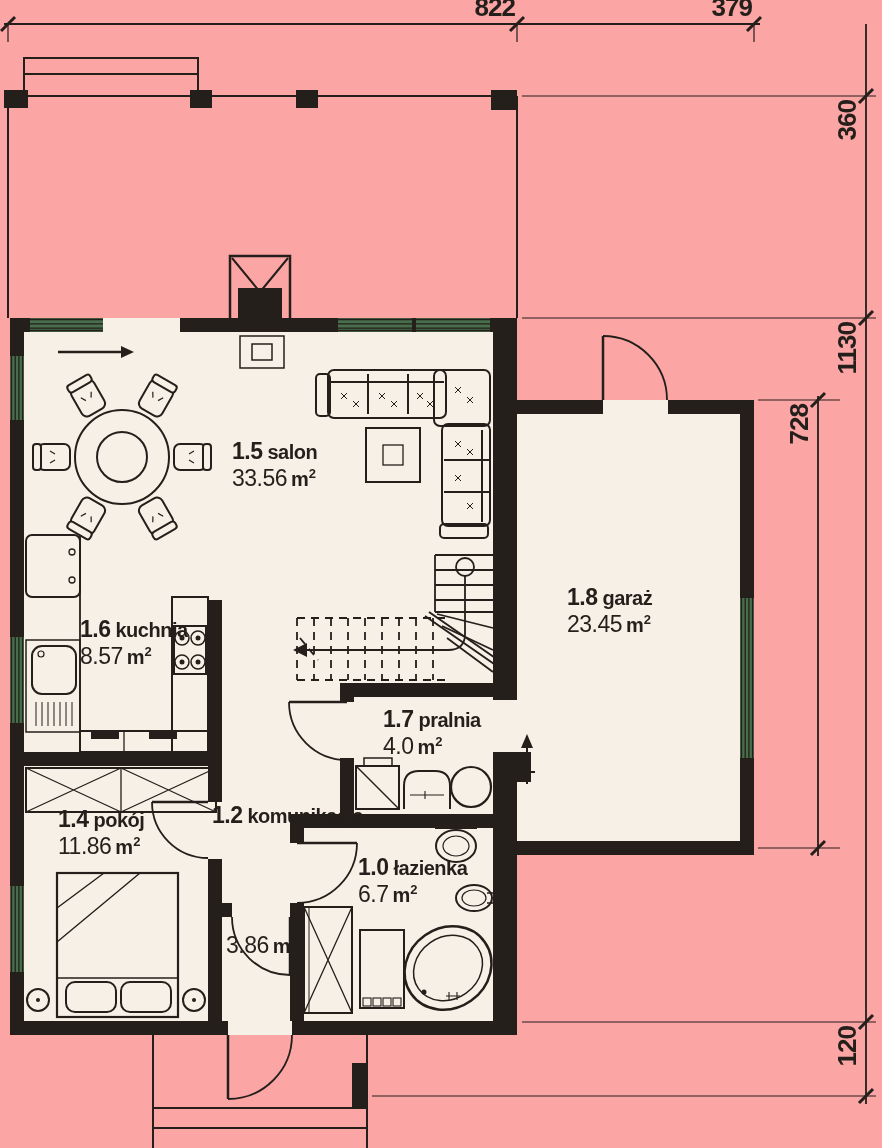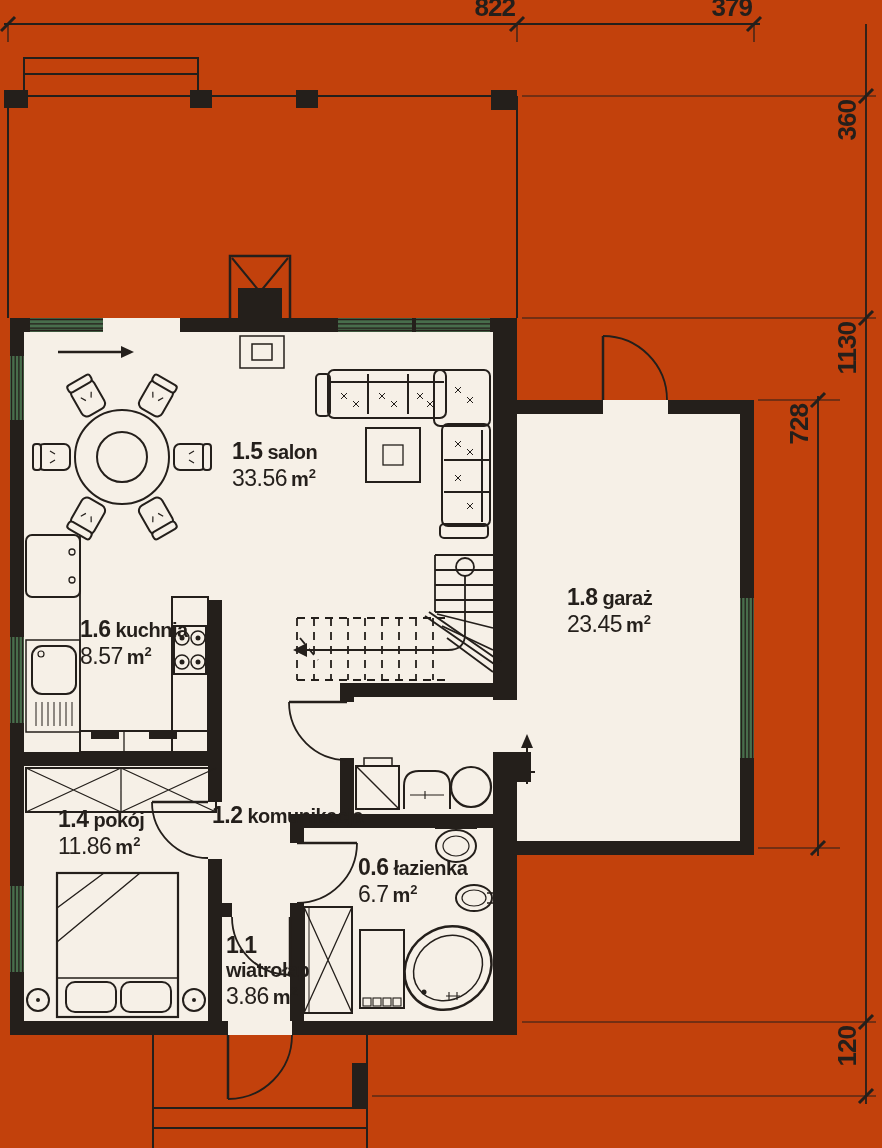--- a/index.html
+++ b/index.html
@@ -1,21 +1,21 @@
 <!DOCTYPE html>
 <html><head>
 <meta charset="utf-8">
 <style>
   html,body{margin:0;padding:0;background:#486e4c;}
-  #plan{position:relative;width:882px;height:1148px;background:#c2410c;overflow:hidden;
+  #plan{position:relative;width:882px;height:1148px;background:#fca5a5;overflow:hidden;
         font-family:"Liberation Sans",sans-serif;color:#241f1b;}
   #plan svg{position:absolute;left:0;top:0;}
   .room-label{position:absolute;line-height:1.18;white-space:nowrap;color:#241f1b;}
   .rl-id{font-weight:700;font-size:23px;letter-spacing:-0.5px;}
-  .rl-name{font-weight:700;font-size:20px;letter-spacing:-0.5px;margin-left:5px;}
+  .rl-name{font-weight:700;font-size:20px;letter-spacing:-0.5px;margin-left:5px;margin-top:45px;}
   .rl-area{font-weight:400;font-size:23px;letter-spacing:-0.5px;}
   .rl-unit{font-weight:700;font-size:20px;margin-left:4px;}
   .rl-unit sup{font-size:13px;line-height:0;}
   .stacked .rl-name{display:block;margin-left:0;}
   .dim-h{position:absolute;font-weight:700;font-size:26px;letter-spacing:-1px;text-align:right;}
   .dim-v{position:absolute;writing-mode:vertical-rl;transform:rotate(180deg);
          font-weight:700;font-size:26px;letter-spacing:-1px;white-space:nowrap;}
 </style>
 </head>
 <body>
@@ -340,33 +340,36 @@
 <div class="room-label" style="left:80px;top:616px;">
   <div><span class="rl-id">1.6</span><span class="rl-name">kuchnia</span></div>
   <div><span class="rl-area">8.57</span><span class="rl-unit"><span>m</span><sup>2</sup></span></div>
 </div>
 
 <div class="room-label" style="left:567px;top:584px;">
   <div><span class="rl-id">1.8</span><span class="rl-name">garaż</span></div>
   <div><span class="rl-area">23.45</span><span class="rl-unit"><span>m</span><sup>2</sup></span></div>
 </div>
 
+<div class="room-label" style="left:383px;top:706px;">
+  <div><span class="rl-id">1.7</span><span class="rl-name">pralnia</span></div>
+  <div><span class="rl-area">4.0</span><span class="rl-unit"><span>m</span><sup>2</sup></span></div>
+</div>
 
 <div class="room-label" style="left:58px;top:806px;">
   <div><span class="rl-id">1.4</span><span class="rl-name">pokój</span></div>
   <div><span class="rl-area">11.86</span><span class="rl-unit"><span>m</span><sup>2</sup></span></div>
 </div>
 
 <div class="room-label" style="left:212px;top:802px;">
   <div><span class="rl-id">1.2</span><span class="rl-name">komunikacja</span></div>
 </div>
 
 <div class="room-label" style="left:358px;top:854px;">
-  <div><span class="rl-id">0.6</span><span class="rl-name">łazienka</span></div>
+  <div><span class="rl-id">1.0</span><span class="rl-name">łazienka</span></div>
   <div><span class="rl-area">6.7</span><span class="rl-unit"><span>m</span><sup>2</sup></span></div>
 </div>
 
 <div class="room-label stacked" style="left:226px;top:932px;">
-  <div><span class="rl-id">1.1</span><span class="rl-name">wiatrołap</span></div>
   <div><span class="rl-area">3.86</span><span class="rl-unit"><span>m</span><sup>2</sup></span></div>
 </div>
 
 </div>
 
 </body></html>

